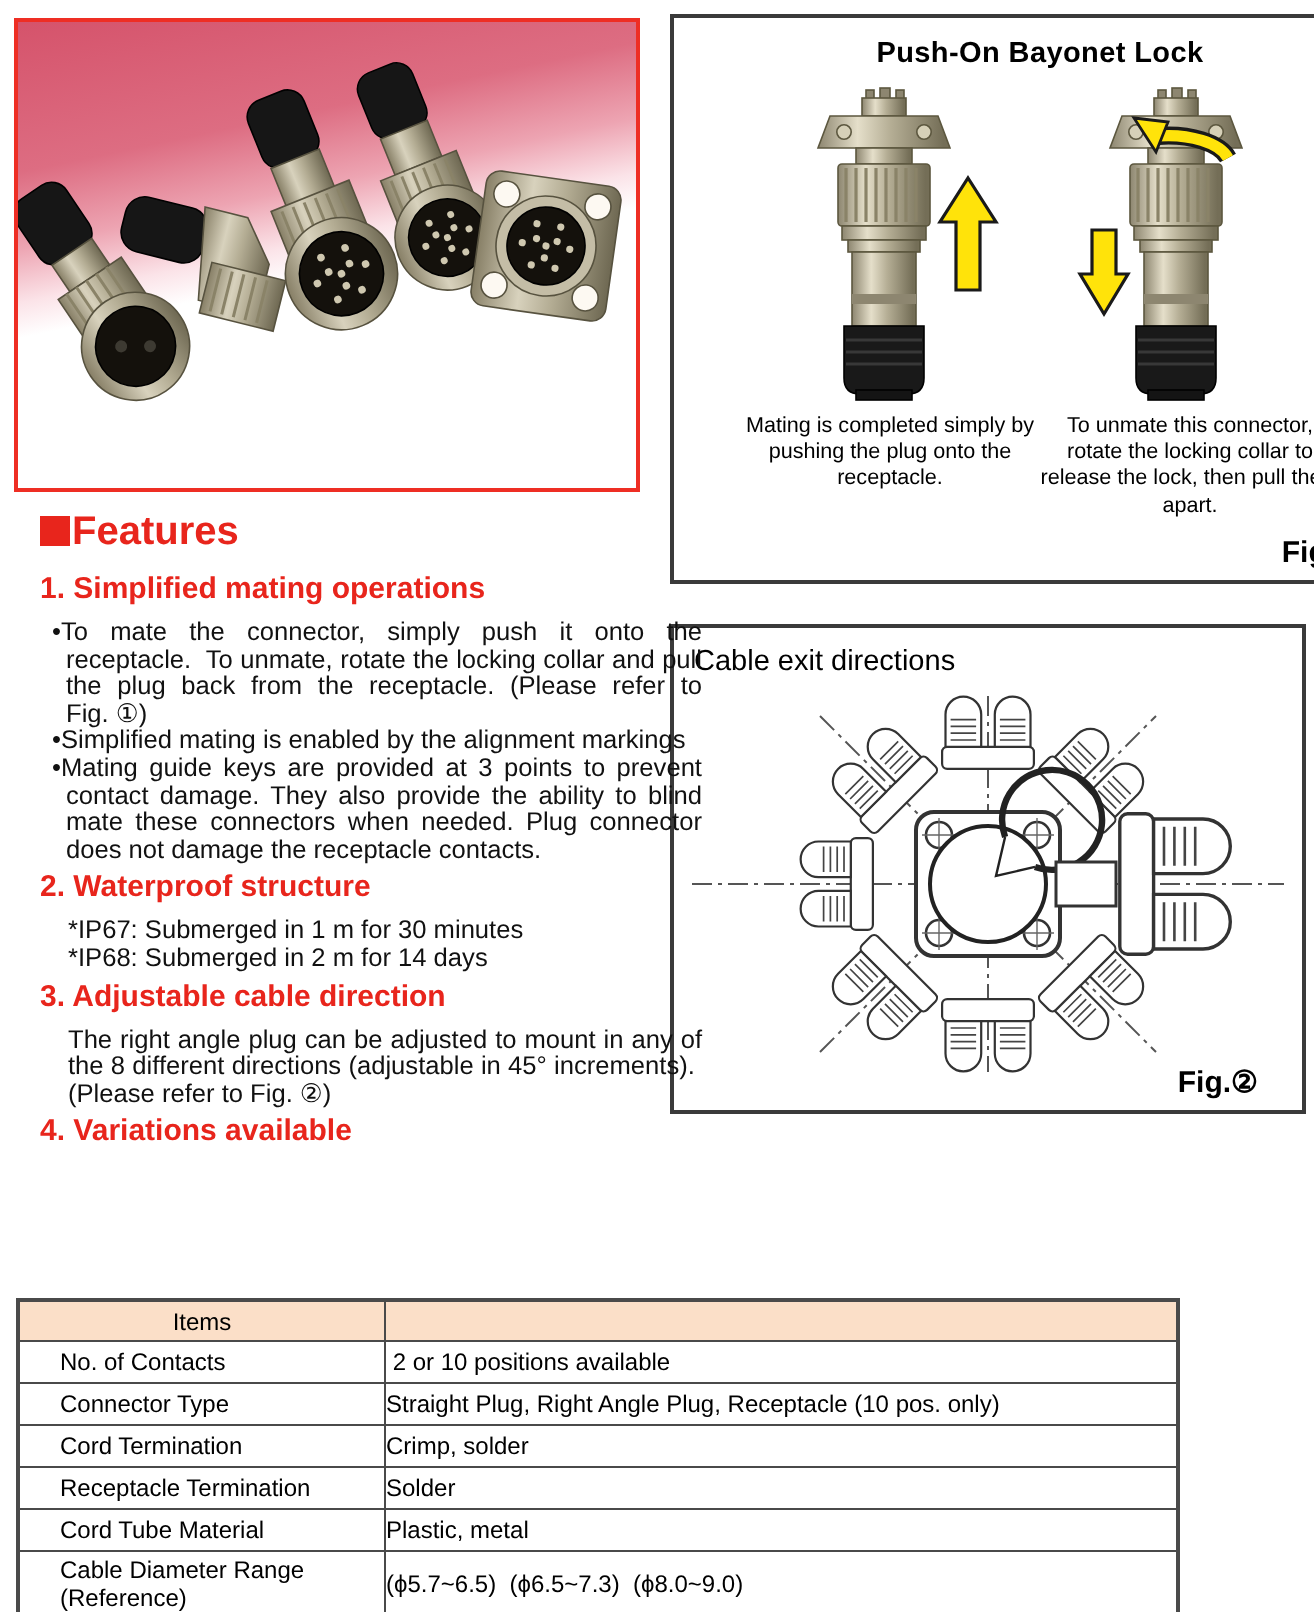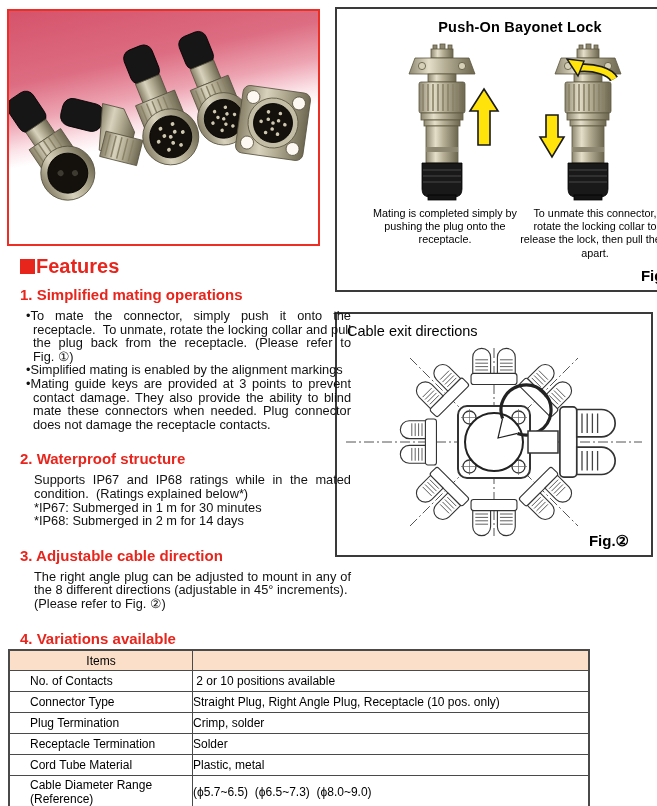--- a/index.html
+++ b/index.html
@@ -43,21 +43,21 @@
   
   .features{position:absolute;left:20px;top:255px;width:331px;}
   .features-title{
     color:#e8251c;font-size:20px;font-weight:bold;margin:0 0 9px 0;line-height:22px;
   }
   .features-title .sq{
     display:inline-block;width:15px;height:15px;background:#e8251c;
     margin-right:1px;vertical-align:-1px;
   }
   h3.sec{color:#e8251c;font-size:15px;font-weight:bold;margin:0 0 5px 0;line-height:18px;}
-  h3.sec.later{margin-top:19px;}
+  h3.sec.later{margin-top:4px;}
   .bullets{margin:0 0 0 6px;font-size:12.8px;line-height:13.6px;text-align:justify;}
   .bullets p{margin:0;padding-left:7px;text-indent:-7px;}
   .body-ind{margin:0 0 0 14px;font-size:12.8px;line-height:13.6px;text-align:justify;}
   .body-ind p{margin:0;}
   
   .vtable{position:absolute;left:8px;top:649px;}
   table.variations{border-collapse:collapse;border:2px solid #4a4a4a;table-layout:fixed;}
   table.variations td{
     border:1px solid #4a4a4a;font-size:12px;color:#000;
     padding:2px 4px 2px 10px;height:16px;line-height:14px;vertical-align:middle;
@@ -297,21 +297,20 @@
 
   <h3 class="sec">1. Simplified mating operations</h3>
   <div class="bullets">
     <p><span>•</span><span>To mate the connector, simply push it onto the receptacle.&nbsp; To unmate, rotate the locking collar and pull the plug back from the receptacle. (Please refer to Fig.&nbsp;①)</span></p>
     <p><span>•</span><span>Simplified mating is enabled by the alignment markings</span></p>
     <p><span>•</span><span>Mating guide keys are provided at 3 points to prevent contact damage. They also provide the ability to blind mate these connectors when needed. Plug connector does not damage the receptacle contacts.</span></p>
   </div>
 
   <h3 class="sec later">2. Waterproof structure</h3>
   <div class="body-ind">
-    <p>Supports IP67 and IP68 ratings while in the mated condition.&nbsp; (Ratings explained below*)</p>
     <p>*IP67: Submerged in 1 m for 30 minutes</p>
     <p>*IP68: Submerged in 2 m for 14 days</p>
   </div>
 
   <h3 class="sec later">3. Adjustable cable direction</h3>
   <div class="body-ind">
     <p>The right angle plug can be adjusted to mount in any of the 8 different directions (adjustable in 45° increments).&nbsp; (Please refer to Fig.&nbsp;②)</p>
   </div>
 
   <h3 class="sec later">4. Variations available</h3>
@@ -326,21 +325,21 @@
     </tr>
     <tr>
       <td class="c1">No. of Contacts</td>
       <td class="c2">&nbsp;2 or 10 positions available</td>
     </tr>
     <tr>
       <td class="c1">Connector Type</td>
       <td class="c2">Straight Plug, Right Angle Plug, Receptacle (10 pos. only)</td>
     </tr>
     <tr>
-      <td class="c1">Plug Termination</td>
+      <td class="c1">Cord Termination</td>
       <td class="c2">Crimp, solder</td>
     </tr>
     <tr>
       <td class="c1">Receptacle Termination</td>
       <td class="c2">Solder</td>
     </tr>
     <tr>
       <td class="c1">Cord Tube Material</td>
       <td class="c2">Plastic, metal</td>
     </tr>

